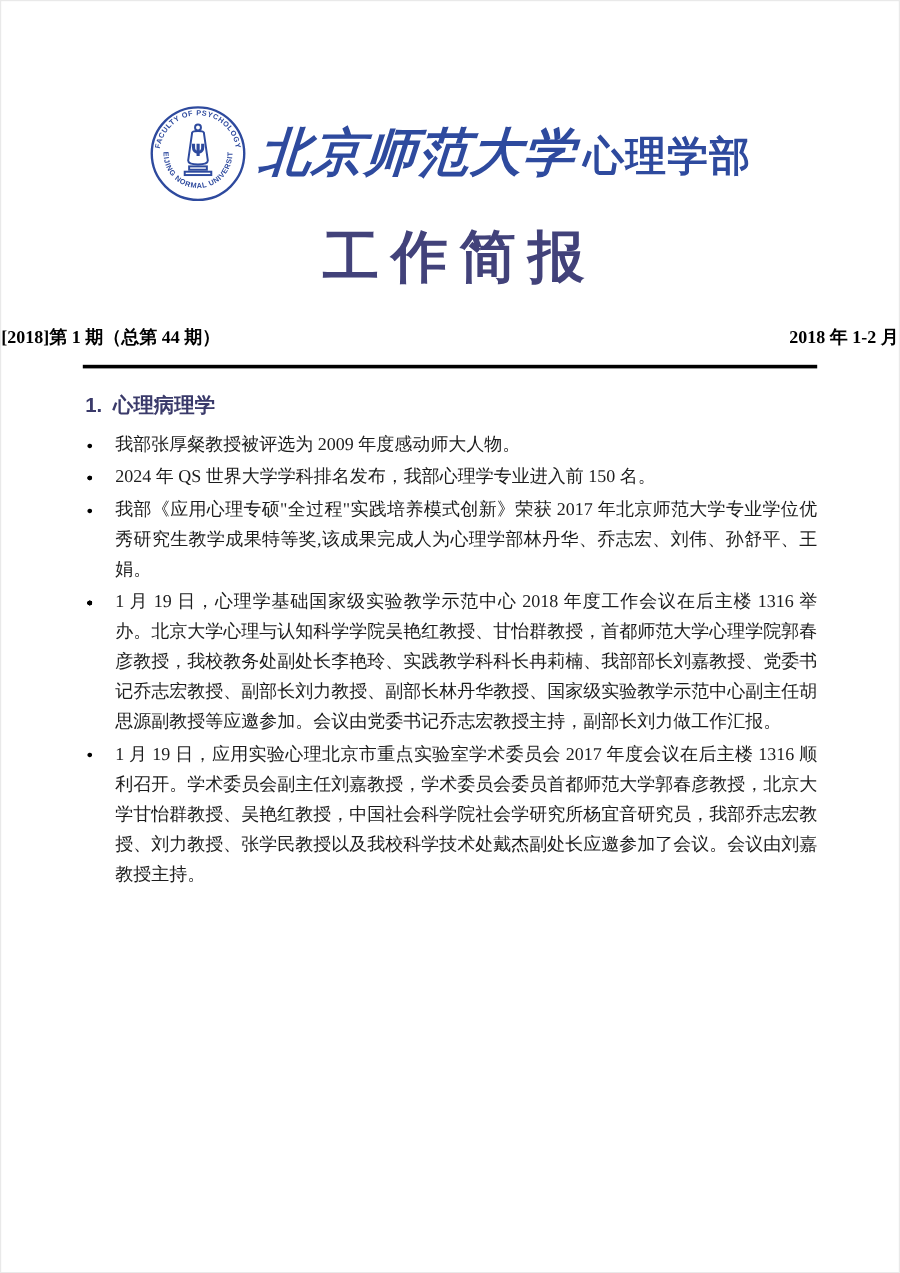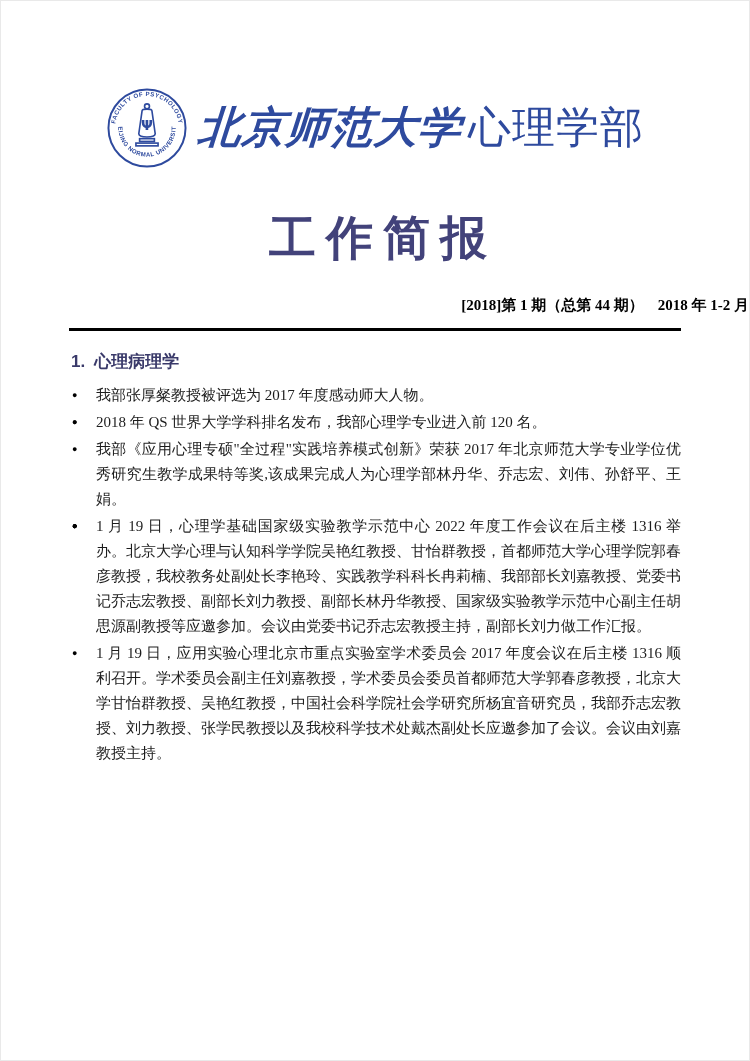--- a/index.html
+++ b/index.html
@@ -22,31 +22,31 @@
   .seal .ring{fill:none;stroke:var(--logo-blue);stroke-width:2.4;}
   .seal .arc-text{fill:var(--logo-blue);font-family:"Liberation Sans","DejaVu Sans",sans-serif;font-size:7.4px;font-weight:bold;letter-spacing:.6px;}
   .seal .emblem{fill:none;stroke:var(--logo-blue);stroke-width:2;}
   .seal .psi{fill:var(--logo-blue);font-family:"DejaVu Sans",sans-serif;font-size:17px;font-weight:bold;}
   .logo-text{display:flex;align-items:baseline;gap:6px;}
   .uni-name{
     font-family:"DejaVu Serif","Liberation Serif",serif;font-style:italic;font-weight:bold;
     font-size:43px;color:var(--logo-blue);letter-spacing:1px;transform:skewX(-4deg);
   }
   .fac-name{
-    font-family:"Liberation Sans","DejaVu Sans",sans-serif;font-weight:normal;
-    font-size:43px;color:var(--logo-blue);letter-spacing:1px;
+    font-family:"Liberation Sans","DejaVu Sans",sans-serif;font-weight:bold;
+    font-size:34px;color:var(--logo-blue);letter-spacing:1px;
   }
   
   .doc-title{
-    margin-top:36px;font-size:47px;font-weight:bold;color:var(--title-color);
+    margin-top:12px;font-size:47px;font-weight:bold;color:var(--title-color);
     letter-spacing:10px;font-family:"Liberation Serif","DejaVu Serif",serif;padding-left:16px;
   }
   .issue-line{
     margin-top:26px;font-size:15px;font-weight:bold;color:#000;
-    display:flex;justify-content:flex-end;gap:14px;
+    display:flex;justify-content:space-between;gap:24px;
     font-family:"Liberation Serif","DejaVu Serif",serif;
   }
   .rule{margin:13px 68px 0 68px;border-top:3px solid #000;}
   
   .content{padding:6px 68px 0 68px;}
   .section-heading{
     display:flex;gap:9px;align-items:baseline;
     color:var(--heading-color);font-family:"Liberation Sans","DejaVu Sans",sans-serif;
     font-weight:bold;font-size:17px;margin:13px 0 10px 2px;
   }
@@ -99,28 +99,28 @@
     <div class="rule"></div>
   </div>
 
   <div class="content" id="sections-host">
     <div>
       <div class="section-heading">
         <span>1.</span>
         <span>心理病理学</span>
       </div>
       <div>
-          <div class="bullet-item"><span class="dot">●</span><span>我部张厚粲教授被评选为 2017 年度感动师大人物。</span></div>
+          <div class="bullet-item"><span class="dot">●</span><span>我部张厚粲教授被评选为 2009 年度感动师大人物。</span></div>
           <div class="bullet-item"><span class="dot">●</span></div>
-          <div class="bullet-item"><span class="dot">●</span><span>2018 年 QS 世界大学学科排名发布，我部心理学专业进入前 120 名。</span></div>
+          <div class="bullet-item"><span class="dot">●</span><span>2024 年 QS 世界大学学科排名发布，我部心理学专业进入前 150 名。</span></div>
           <div class="bullet-item"><span class="dot">●</span><span>我部《应用心理专硕"全过程"实践培养模式创新》荣获 2017 年北京师范大学专业学位优秀研究生教学成果特等奖,该成果完成人为心理学部林丹华、乔志宏、刘伟、孙舒平、王娟。</span></div>
           <div class="bullet-item"><span class="dot">●</span></div>
           <div class="bullet-item"><span class="dot">●</span></div>
           <div class="bullet-item"><span class="dot">●</span></div>
           <div class="bullet-item"><span class="dot">●</span></div>
-          <div class="bullet-item"><span class="dot">●</span><span>1 月 19 日，心理学基础国家级实验教学示范中心 2022 年度工作会议在后主楼 1316 举办。北京大学心理与认知科学学院吴艳红教授、甘怡群教授，首都师范大学心理学院郭春彦教授，我校教务处副处长李艳玲、实践教学科科长冉莉楠、我部部长刘嘉教授、党委书记乔志宏教授、副部长刘力教授、副部长林丹华教授、国家级实验教学示范中心副主任胡思源副教授等应邀参加。会议由党委书记乔志宏教授主持，副部长刘力做工作汇报。</span></div>
+          <div class="bullet-item"><span class="dot">●</span><span>1 月 19 日，心理学基础国家级实验教学示范中心 2018 年度工作会议在后主楼 1316 举办。北京大学心理与认知科学学院吴艳红教授、甘怡群教授，首都师范大学心理学院郭春彦教授，我校教务处副处长李艳玲、实践教学科科长冉莉楠、我部部长刘嘉教授、党委书记乔志宏教授、副部长刘力教授、副部长林丹华教授、国家级实验教学示范中心副主任胡思源副教授等应邀参加。会议由党委书记乔志宏教授主持，副部长刘力做工作汇报。</span></div>
           <div class="bullet-item"><span class="dot">●</span><span>1 月 19 日，应用实验心理北京市重点实验室学术委员会 2017 年度会议在后主楼 1316 顺利召开。学术委员会副主任刘嘉教授，学术委员会委员首都师范大学郭春彦教授，北京大学甘怡群教授、吴艳红教授，中国社会科学院社会学研究所杨宜音研究员，我部乔志宏教授、刘力教授、张学民教授以及我校科学技术处戴杰副处长应邀参加了会议。会议由刘嘉教授主持。</span></div>
         </div>
     </div>
 
   </div>
 
 </div>
 
 </body></html>

